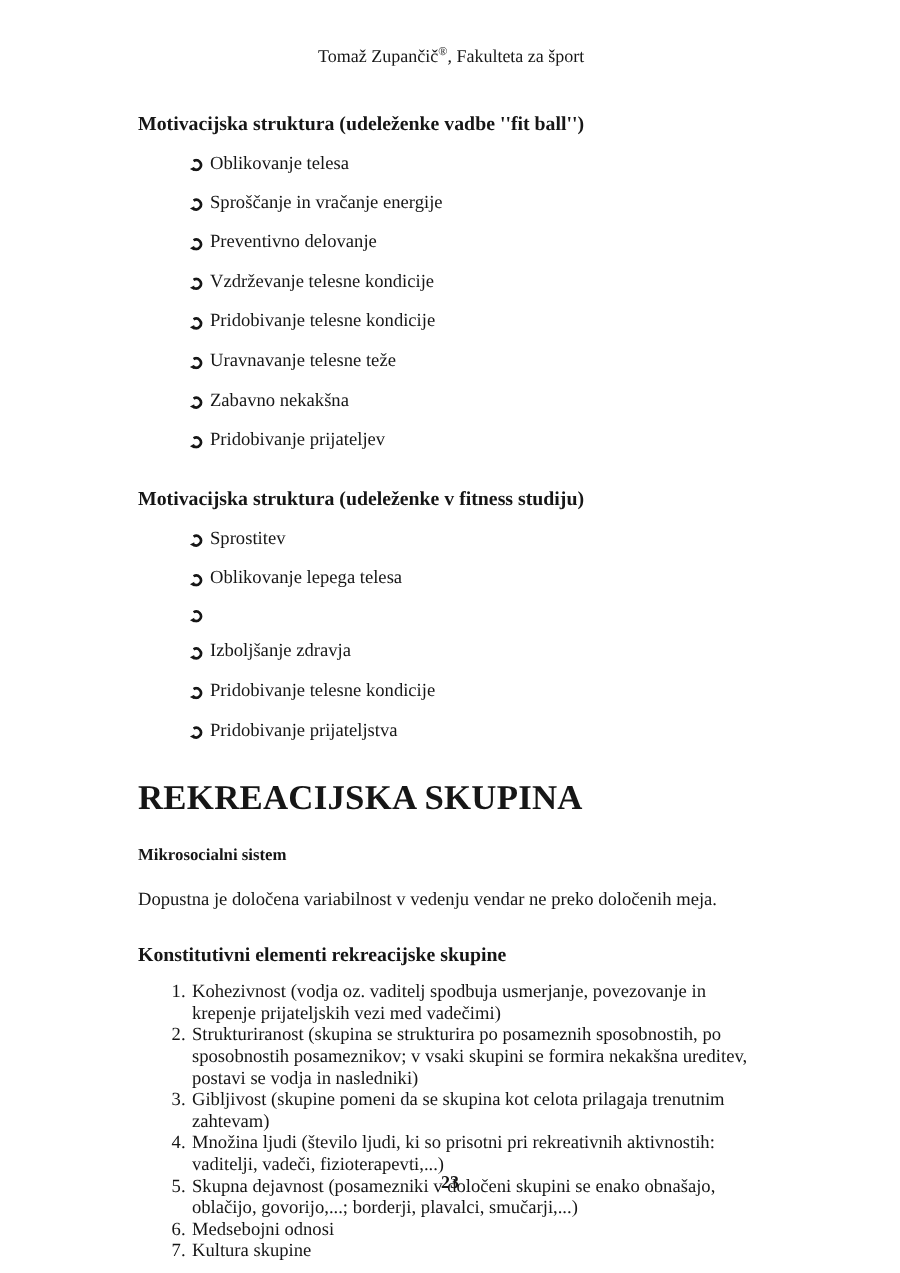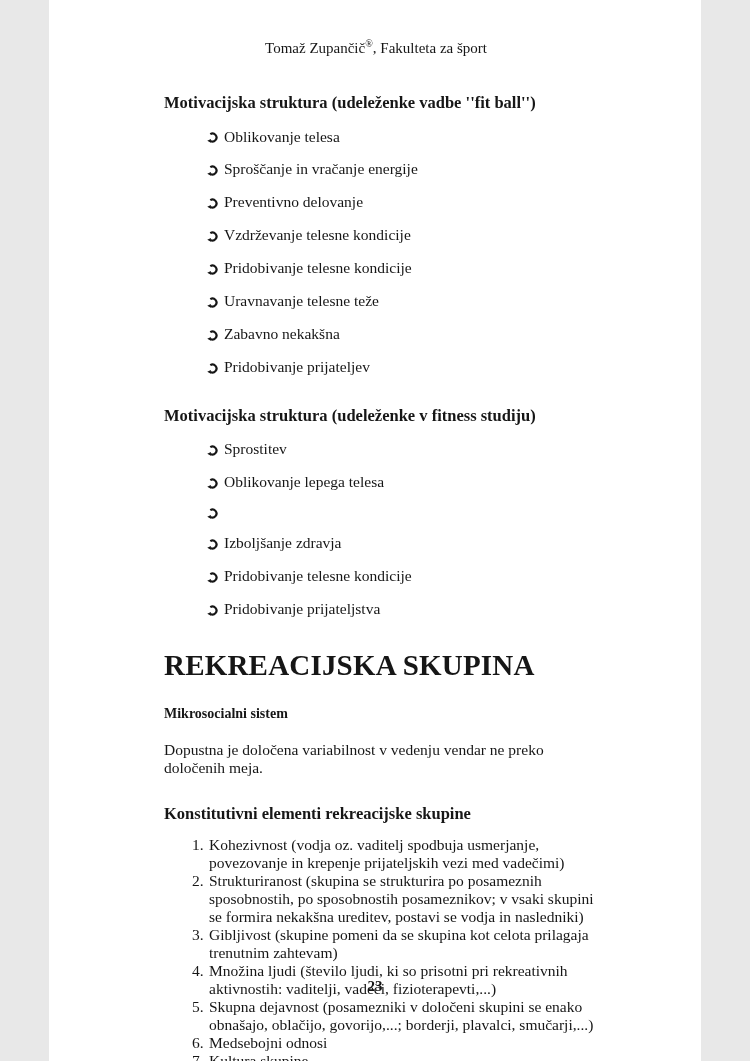--- a/index.html
+++ b/index.html
@@ -1,17 +1,17 @@
 <!DOCTYPE html>
 <html><head>
 <meta charset="utf-8">
 <style>
   html, body { margin: 0; padding: 0; background: #e8e8e8; }
   .page {
-    width: 652px;
+    width: 750px;
     height: 1061px;
     margin: 0 auto;
     background: #ffffff;
     color: #161616;
     position: relative;
     box-sizing: border-box;
     padding: 40px 105px 0 115px;
     font-family: "Liberation Serif", "DejaVu Serif", serif;
     font-size: 15.5px;
     line-height: 1.16;

